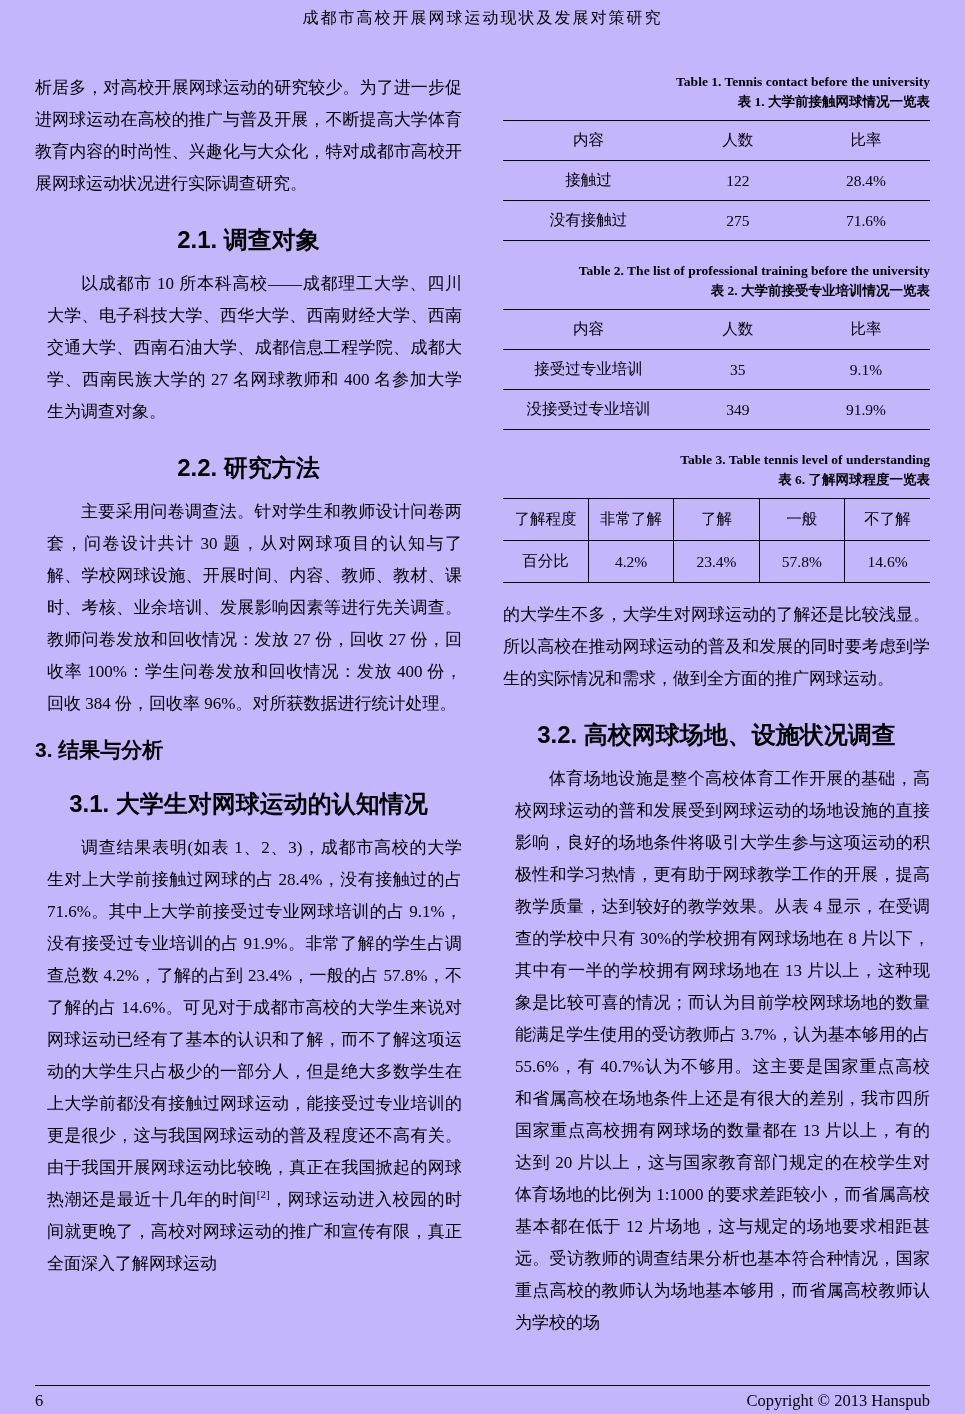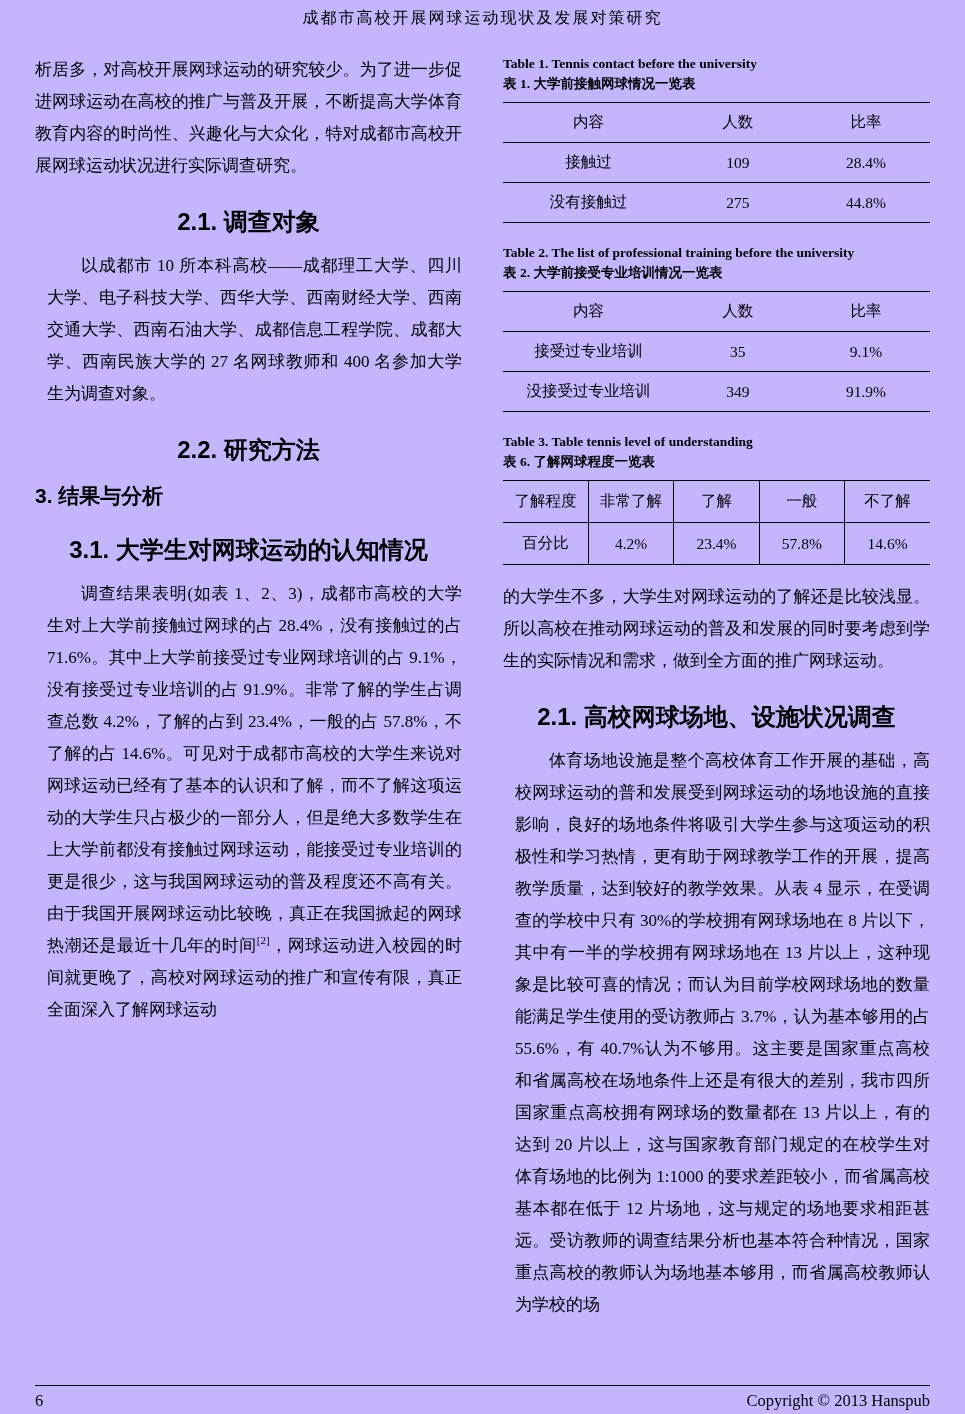--- a/index.html
+++ b/index.html
@@ -11,21 +11,21 @@
     color:#000;
     font-family:"Liberation Serif","DejaVu Serif",serif;
     overflow:hidden;
   }
   .header-title {
     position:absolute; top:8px; left:0; right:0;
     text-align:center;
     font-size:16px; letter-spacing:2px;
   }
   .columns {
-    position:absolute; top:54px; left:35px; right:35px;
+    position:absolute; top:72px; left:35px; right:35px;
     display:flex; gap:41px;
   }
   .col { width:427px; }
   p.body {
     font-size:17px; line-height:32px;
     text-align:justify;
     text-justify:inter-ideograph;
   }
   p.indent { text-indent:2em;margin-left:12px; }
   .h-major {
@@ -34,21 +34,21 @@
     margin:16px 0 14px;
   }
   .h-minor {
     font-family:"Liberation Sans","DejaVu Sans",sans-serif;
     font-weight:bold; font-size:24px;
     margin:24px 0 12px;
     text-align:center;
   }
   .sup { vertical-align:super; font-size:11px; line-height:0; }
   .tbl-cap {
-    text-align:left; font-weight:bold;
+    text-align:right; font-weight:bold;
     font-size:13.5px; line-height:20px;
     margin:0 0 8px 0;
   }
   .tbl-cap.spaced { margin-top:20px; }
   table { width:100%; border-collapse:collapse; font-size:15.5px; table-layout:fixed; }
   .t12 { border-top:1.5px solid #000; border-bottom:1.5px solid #000; }
   .t12 th, .t12 td {
     font-weight:normal; text-align:center; padding:9px 4px;
   }
   .t12 thead th { border-bottom:1px solid #000; }
@@ -81,20 +81,21 @@
 
   <div class="columns">
 
     <div class="col">
       <p class="body">析居多，对高校开展网球运动的研究较少。为了进一步促进网球运动在高校的推广与普及开展，不断提高大学体育教育内容的时尚性、兴趣化与大众化，特对成都市高校开展网球运动状况进行实际调查研究。</p>
 
       <div class="h-minor">2.1. 调查对象</div>
       <p class="body indent">以成都市 10 所本科高校——成都理工大学、四川大学、电子科技大学、西华大学、西南财经大学、西南交通大学、西南石油大学、成都信息工程学院、成都大学、西南民族大学的 27 名网球教师和 400 名参加大学生为调查对象。</p>
 
       <div class="h-minor">2.2. 研究方法</div>
+      <p class="body indent">主要采用问卷调查法。针对学生和教师设计问卷两套，问卷设计共计 30 题，从对网球项目的认知与了解、学校网球设施、开展时间、内容、教师、教材、课时、考核、业余培训、发展影响因素等进行先关调查。教师问卷发放和回收情况：发放 27 份，回收 27 份，回收率 100%：学生问卷发放和回收情况：发放 400 份，回收 384 份，回收率 96%。对所获数据进行统计处理。</p>
 
       <div class="h-major">3. 结果与分析</div>
       <div class="h-minor">3.1. 大学生对网球运动的认知情况</div>
       <p class="body indent"><span>调查结果表明(如表 1、2、3)，成都市高校的大学生对上大学前接触过网球的占 28.4%，没有接触过的占 71.6%。其中上大学前接受过专业网球培训的占 9.1%，没有接受过专业培训的占 91.9%。非常了解的学生占调查总数 4.2%，了解的占到 23.4%，一般的占 57.8%，不了解的占 14.6%。可见对于成都市高校的大学生来说对网球运动已经有了基本的认识和了解，而不了解这项运动的大学生只占极少的一部分人，但是绝大多数学生在上大学前都没有接触过网球运动，能接受过专业培训的更是很少，这与我国网球运动的普及程度还不高有关。由于我国开展网球运动比较晚，真正在我国掀起的网球热潮还是最近十几年的时间</span><span class="sup">[2]</span><span>，网球运动进入校园的时间就更晚了，高校对网球运动的推广和宣传有限，真正全面深入了解网球运动</span></p>
     </div>
 
     <div class="col">
 
       <div class="tbl-cap">
         <div>Table 1. Tennis contact before the university</div>
@@ -104,27 +105,27 @@
         <thead>
           <tr>
             <th>内容</th>
             <th>人数</th>
             <th>比率</th>
           </tr>
         </thead>
         <tbody>
           <tr>
             <td>接触过</td>
-            <td>109</td>
+            <td>122</td>
             <td>28.4%</td>
           </tr>
           <tr>
             <td>没有接触过</td>
             <td>275</td>
-            <td>44.8%</td>
+            <td>71.6%</td>
           </tr>
         </tbody>
       </table>
 
       <div class="tbl-cap spaced">
         <div>Table 2. The list of professional training before the university</div>
         <div>表 2. 大学前接受专业培训情况一览表</div>
       </div>
       <table class="t12">
         <thead>
@@ -168,21 +169,21 @@
             <td>4.2%</td>
             <td>23.4%</td>
             <td>57.8%</td>
             <td>14.6%</td>
           </tr>
         </tbody>
       </table>
 
       <p class="body after-tables">的大学生不多，大学生对网球运动的了解还是比较浅显。所以高校在推动网球运动的普及和发展的同时要考虑到学生的实际情况和需求，做到全方面的推广网球运动。</p>
 
-      <div class="h-minor">2.1. 高校网球场地、设施状况调查</div>
+      <div class="h-minor">3.2. 高校网球场地、设施状况调查</div>
       <p class="body indent">体育场地设施是整个高校体育工作开展的基础，高校网球运动的普和发展受到网球运动的场地设施的直接影响，良好的场地条件将吸引大学生参与这项运动的积极性和学习热情，更有助于网球教学工作的开展，提高教学质量，达到较好的教学效果。从表 4 显示，在受调查的学校中只有 30%的学校拥有网球场地在 8 片以下，其中有一半的学校拥有网球场地在 13 片以上，这种现象是比较可喜的情况；而认为目前学校网球场地的数量能满足学生使用的受访教师占 3.7%，认为基本够用的占 55.6%，有 40.7%认为不够用。这主要是国家重点高校和省属高校在场地条件上还是有很大的差别，我市四所国家重点高校拥有网球场的数量都在 13 片以上，有的达到 20 片以上，这与国家教育部门规定的在校学生对体育场地的比例为 1:1000 的要求差距较小，而省属高校基本都在低于 12 片场地，这与规定的场地要求相距甚远。受访教师的调查结果分析也基本符合种情况，国家重点高校的教师认为场地基本够用，而省属高校教师认为学校的场</p>
     </div>
 
   </div>
 
   <div class="footer-rule"></div>
   <div class="footer">
     <span>6</span>
     <span>Copyright © 2013 Hanspub</span>
   </div>

